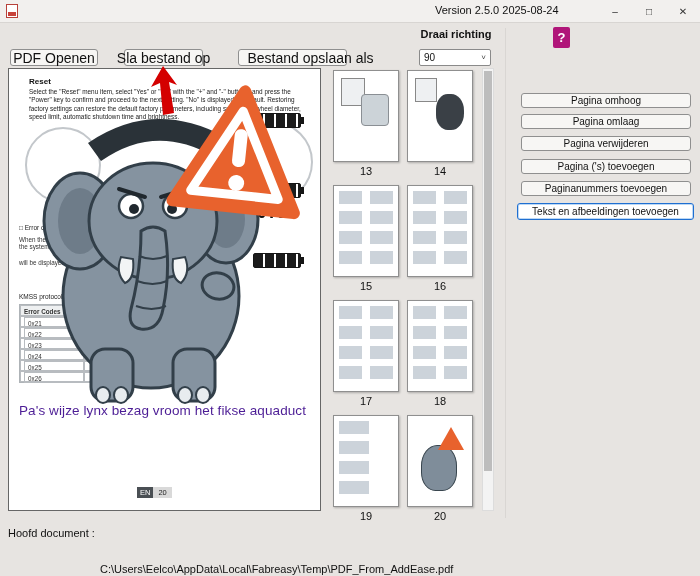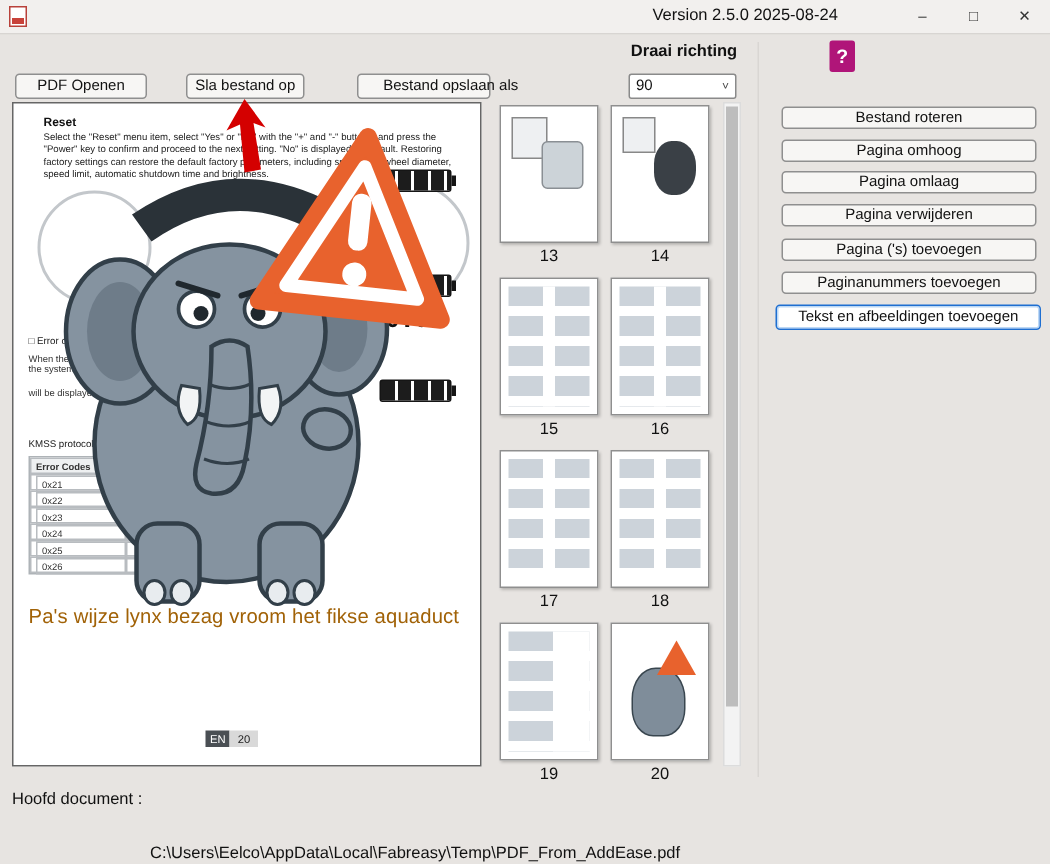--- a/index.html
+++ b/index.html
@@ -14,25 +14,25 @@
             border:1px solid #b8413a;box-sizing:border-box;}
   #app-icon::after{content:"";position:absolute;left:1px;top:7px;right:1px;height:4px;background:#c8423a;}
   #app-title{position:absolute;left:24px;top:4px;font-size:11px;white-space:nowrap;}
   #version{position:absolute;left:435px;top:4px;font-size:11px;white-space:nowrap;}
   .win-controls{position:absolute;right:0;top:0;height:22px;display:flex;}
   .win-btn{width:34px;height:22px;display:flex;align-items:center;justify-content:center;
            font-size:10px;color:#333;cursor:default;}
 
   
   .btn{position:absolute;background:#f7f6f4;border:1px solid #8f8f8f;border-radius:3px;
-       font-size:10px;display:flex;align-items:center;justify-content:center;
+       font-size:14px;display:flex;align-items:center;justify-content:center;
        box-sizing:border-box;white-space:nowrap;cursor:default;}
   #btn-open{left:10px;top:49px;width:88px;height:17px;}
   #btn-save{left:124px;top:49px;width:79px;height:17px;}
-  #btn-saveas{left:238px;top:49px;width:89px;height:17px;padding-left:36px;}
+  #btn-saveas{left:238px;top:49px;width:109px;height:17px;padding-left:36px;}
 
   #rot-label{position:absolute;left:412px;top:28px;width:88px;text-align:center;
              font-size:11px;font-weight:bold;}
   #rot-select{position:absolute;left:419px;top:49px;width:72px;height:17px;background:#fff;
               border:1px solid #8a8a8a;border-radius:2px;box-sizing:border-box;
               display:flex;align-items:center;font-size:10px;padding:0 4px;justify-content:space-between;}
   #rot-select .chev{font-size:8px;color:#444;}
 
   #help-btn{position:absolute;left:553px;top:27px;width:17px;height:21px;background:#b01579;
             color:#fff;font-weight:bold;font-size:13px;display:flex;align-items:center;
@@ -63,21 +63,21 @@
   .battery::after{content:"";position:absolute;right:-4px;top:3px;width:3px;height:7px;background:#151515;}
   #bat-1{left:244px;top:44px;} #bat-2{left:244px;top:114px;} #bat-3{left:244px;top:184px;}
   .p-zero{position:absolute;left:248px;top:134px;font-size:16px;font-weight:bold;
           font-family:"DejaVu Sans Mono", monospace;color:#111;}
   .p-kmss{position:absolute;left:10px;top:224px;font-size:6.5px;color:#222;}
   .err-table{position:absolute;left:10px;top:235px;width:100px;border:1px solid #aeb3b7;
              border-collapse:collapse;font-size:6.3px;color:#333;}
   .err-table div{box-sizing:border-box;border:0.5px solid #b8bcc0;height:11px;line-height:11px;padding-left:3px;}
   .err-row{display:grid;grid-template-columns:60px 39px;}
   .err-header{display:block;background:#eef0f1;font-weight:bold;}
-  .p-pangram{position:absolute;left:10px;top:334px;width:300px;font-size:13.5px;color:#a16207;
+  .p-pangram{position:absolute;left:10px;top:334px;width:300px;font-size:13.5px;color:#4c1d95;
              white-space:nowrap;letter-spacing:0.1px;}
   .p-badge{position:absolute;left:128px;top:418px;display:inline-flex;font-size:7.5px;}
   .p-badge .en{background:#4a4f54;color:#fff;padding:1px 3px;}
   .p-badge .num{background:#d9d9d9;color:#222;padding:1px 5px;}
   #elephant-svg{position:absolute;left:24px;top:12px;width:280px;height:330px;}
 
   
   #red-arrow{position:absolute;left:150px;top:66px;width:36px;height:50px;z-index:50;}
 
   
@@ -138,21 +138,20 @@
   <div class="btn" id="btn-saveas">Bestand opslaan als</div>
 
   <div id="rot-label">Draai richting</div>
   <div id="rot-select">
     <span>90</span>
     <span class="chev">˅</span>
   </div>
 
   <div id="help-btn">?</div>
 
-  <div class="action-btn" id="act-1">Bestand roteren</div>
   <div class="action-btn" id="act-3">Pagina omlaag</div>
   <div class="action-btn" id="act-2">Pagina omhoog</div>
   <div class="action-btn" id="act-4">Pagina verwijderen</div>
   <div class="action-btn" id="act-5">Pagina ('s) toevoegen</div>
   <div class="action-btn" id="act-6">Paginanummers toevoegen</div>
   <div class="action-btn" id="act-7">Tekst en afbeeldingen toevoegen</div>
 
   <div id="preview">
     <div class="p-heading">Reset</div>
     <div class="p-body">Select the "Reset" menu item, select "Yes" or "No" with the "+" and "-" buttons, and press the "Power" key to confirm and proceed to the next setting. "No" is displayed by default. Restoring factory settings can restore the default factory parameters, including speed unit, wheel diameter, speed limit, automatic shutdown time and brightness.</div>

